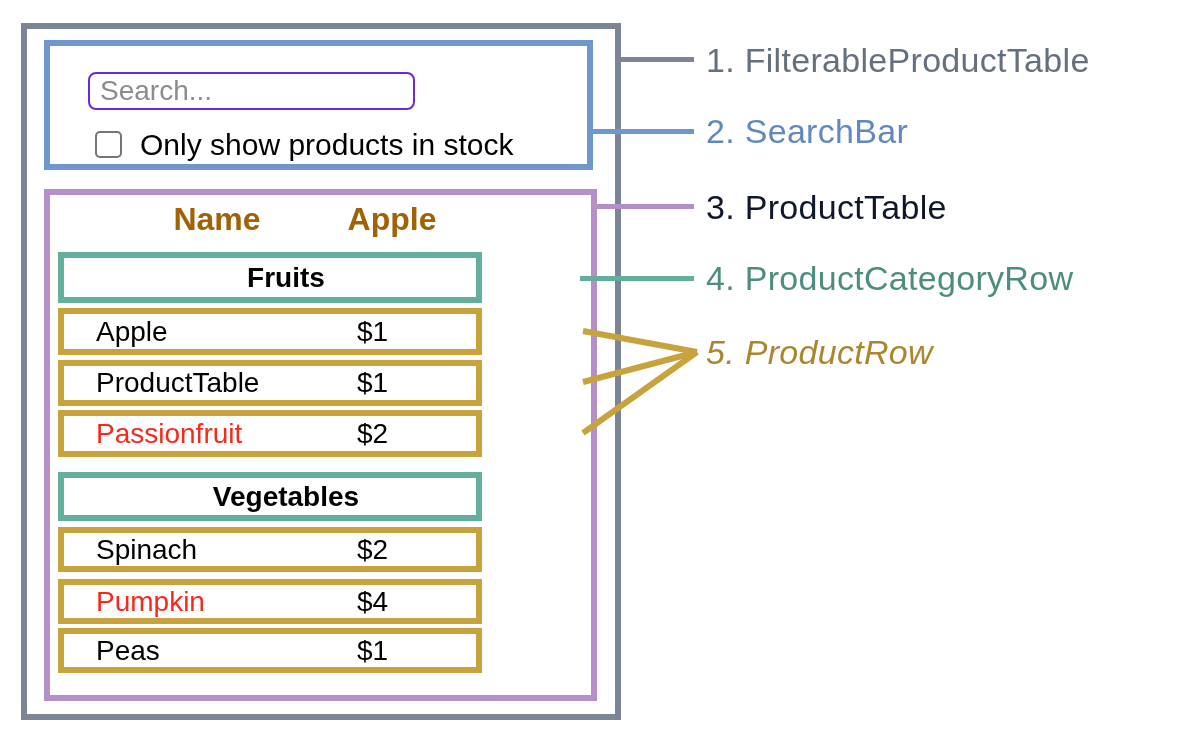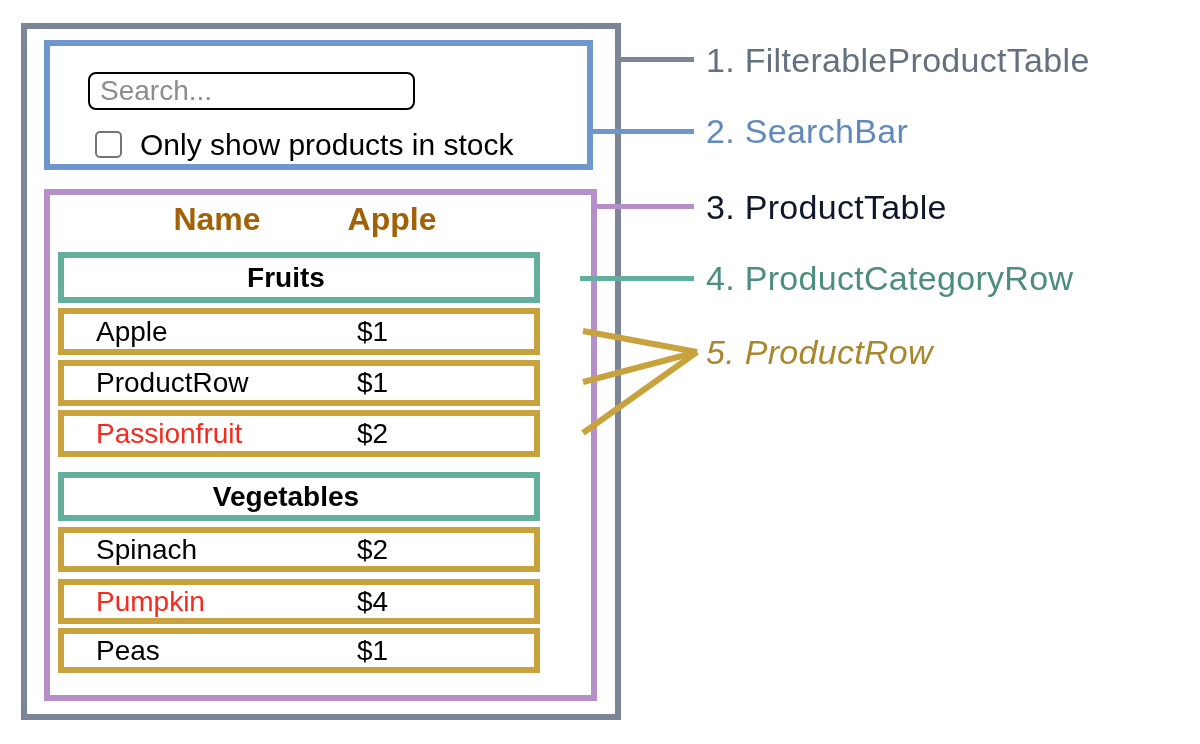--- a/index.html
+++ b/index.html
@@ -9,34 +9,34 @@
   }
   .abs{position:absolute;box-sizing:border-box;}
 
   
   .box-ftable{left:21px;top:23px;width:600px;height:697px;border:6px solid #7b8596;background:transparent;}
   .box-searchbar{left:44px;top:40px;width:549px;height:130px;border:6px solid #7097cb;}
   .box-ptable{left:44px;top:189px;width:553px;height:512px;border:6px solid #b48fc8;}
 
   
   .search-input{
-    left:88px;top:72px;width:327px;height:38px;border:2px solid #000000;border-radius:8px;
+    left:88px;top:72px;width:327px;height:38px;border:2px solid #6d28d9;border-radius:8px;
     font-family:"Liberation Sans",sans-serif;font-size:28px;color:#333;padding:0 10px;outline:none;
   }
   .search-input::placeholder{color:#8c8c8c;opacity:1;}
   .checkbox{left:95px;top:131px;width:27px;height:27px;border:2px solid #757575;border-radius:5px;background:#fff;cursor:pointer;}
   .checkbox-label{left:140px;top:128px;height:34px;line-height:34px;font-size:30px;color:#000;white-space:nowrap;}
 
   
   .th{top:202px;height:34px;line-height:34px;font-size:32px;font-weight:bold;color:#a16207;transform:translateX(-50%);white-space:nowrap;}
   .th-name{left:217px;}
   .th-price{left:392px;}
 
   
-  .rowbox{left:58px;width:482px;background:#fff;}
+  .rowbox{left:58px;width:424px;background:#fff;}
   .cat{border:6px solid #63ae9c;}
   .prod{border:6px solid #c8a23c;}
   .cat-label{position:absolute;left:222px;top:50%;transform:translate(-50%,-50%);font-size:28px;font-weight:bold;color:#000;white-space:nowrap;}
   .pname,.pprice{position:absolute;top:50%;transform:translateY(-50%);font-size:28px;color:#000;white-space:nowrap;}
   .pname{left:32px;}
   .pprice{left:293px;}
   .oos .pname{color:#f42a1d;}
 
   .r-fruits{top:252px;height:51px;}
   .r-apple{top:308px;height:47px;}
@@ -82,21 +82,21 @@
 
   <div class="abs rowbox cat r-fruits">
     <span class="cat-label">Fruits</span>
   </div>
 
   <div class="abs rowbox prod r-apple">
     <span class="pname">Apple</span>
     <span class="pprice">$1</span>
   </div>
   <div class="abs rowbox prod r-dragonfruit">
-    <span class="pname">ProductRow</span>
+    <span class="pname">ProductTable</span>
     <span class="pprice">$1</span>
   </div>
   <div class="abs rowbox prod r-passionfruit oos">
     <span class="pname">Passionfruit</span>
     <span class="pprice">$2</span>
   </div>
 
   <div class="abs rowbox cat r-vegetables">
     <span class="cat-label">Vegetables</span>
   </div>

